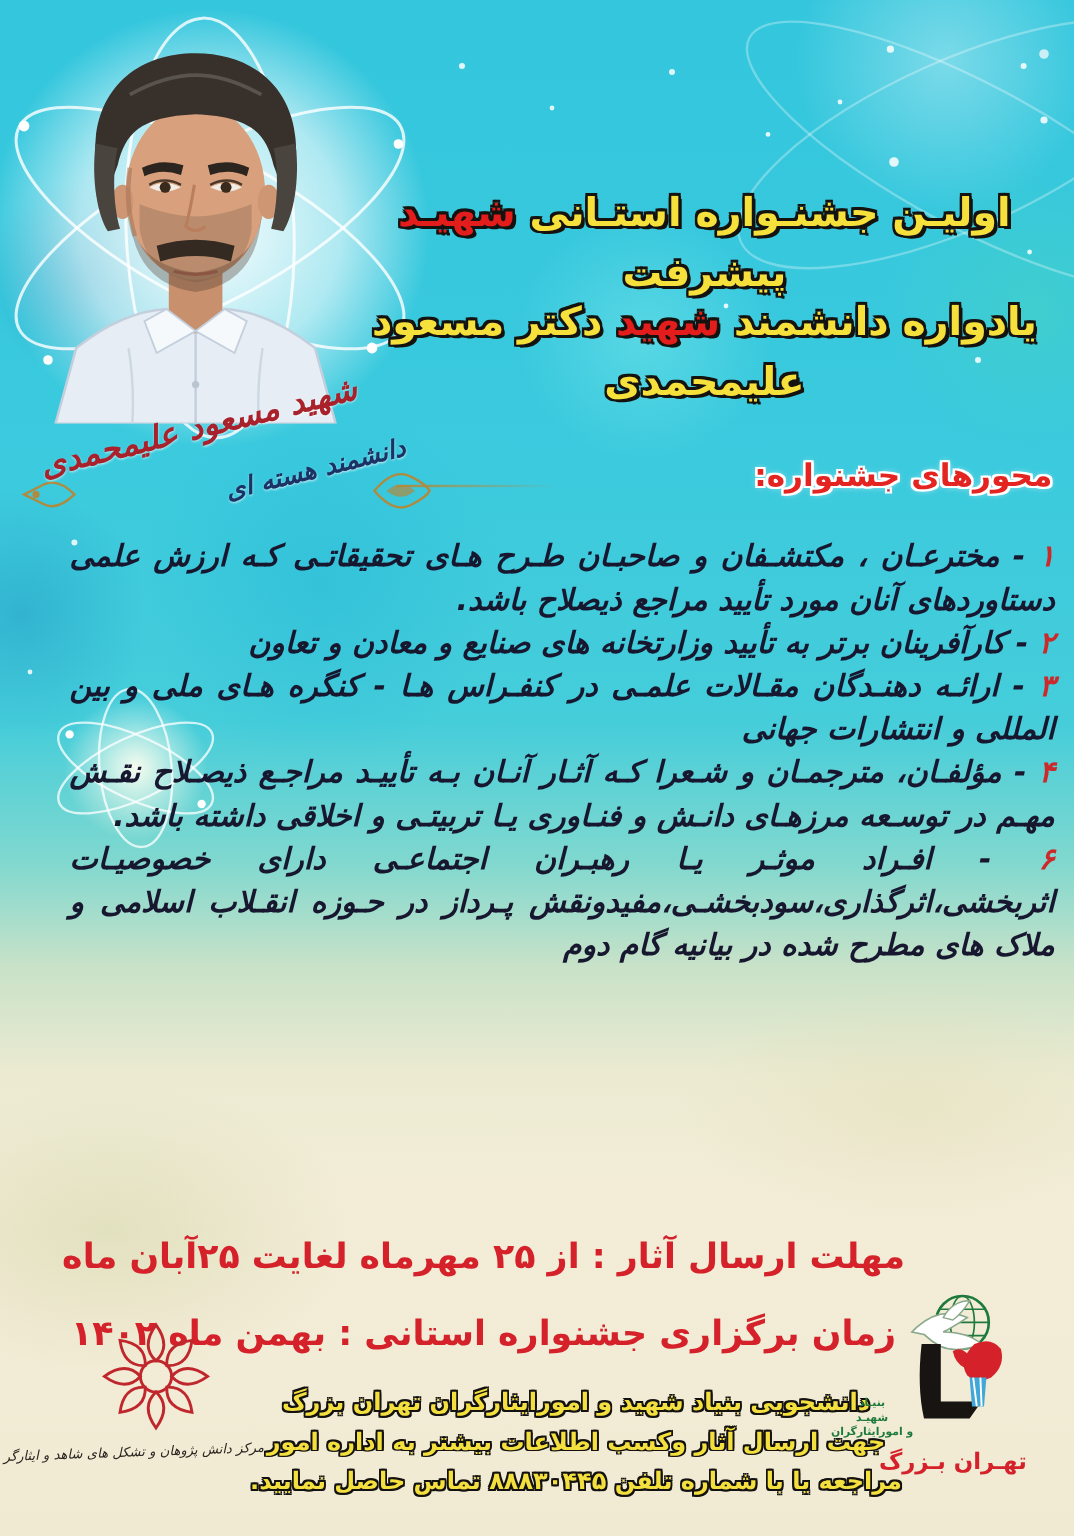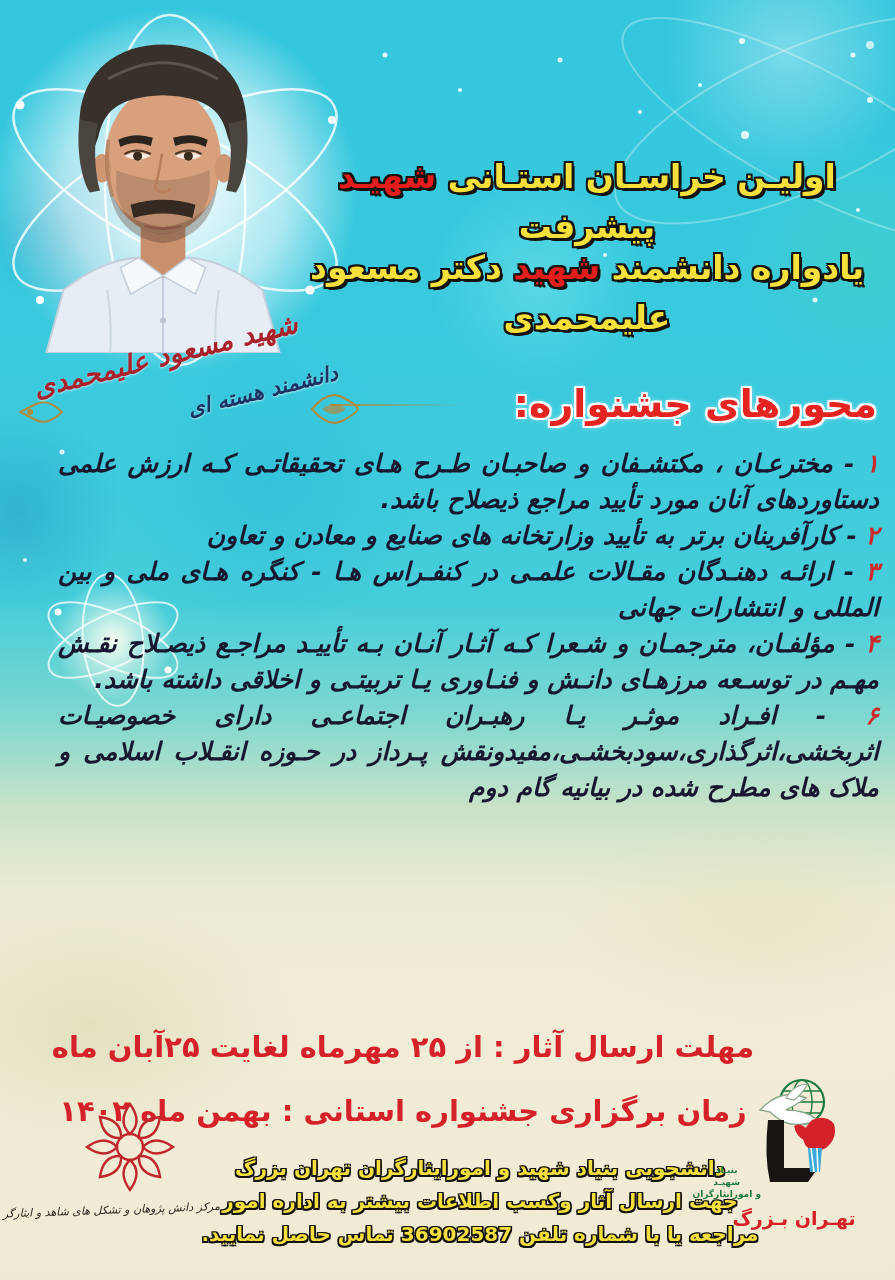--- a/index.html
+++ b/index.html
@@ -49,21 +49,21 @@
     right:8px;width:600px;text-align:center;font-weight:bold;font-size:33px;
     color:#f6e13c;letter-spacing:0;line-height:1.5;
     text-shadow:2px 0 0 #151310,-2px 0 0 #151310,0 2px 0 #151310,0 -2px 0 #151310,
       2px 2px 0 #151310,-2px -2px 0 #151310,2px -2px 0 #151310,-2px 2px 0 #151310,3px 3px 0 #151310;
   }
   .title .hl{color:#e31c1c;}
   .title1{top:152px;}
   .title2{top:243px;}
   
   .heading{
-    right:18px;top:382px;font-size:38px;font-weight:bold;color:#e32420;
+    right:18px;top:382px;font-size:26px;font-weight:bold;color:#e32420;
     text-shadow:2px 0 0 #fff,-2px 0 0 #fff,0 2px 0 #fff,0 -2px 0 #fff,
       2px 2px 0 #fff,-2px -2px 0 #fff,2px -2px 0 #fff,-2px 2px 0 #fff,0 0 6px rgba(255,255,255,.9);
   }
   
   .topics{right:16px;left:58px;top:446px;height:576px;color:#17172f;font-style:italic;}
   .topics p{
     margin:0;font-size:25px;font-weight:bold;line-height:36px;
     text-align:justify;text-justify:inter-word;
   }
   .topics .num{color:#cc2a2a;}
@@ -191,21 +191,21 @@
   <g fill="none" stroke="rgba(255,255,255,0.75)" stroke-width="2">
     <ellipse cx="85" cy="80" rx="70" ry="26" transform="rotate(-25 85 80)"></ellipse>
     <ellipse cx="85" cy="80" rx="70" ry="26" transform="rotate(25 85 80)"></ellipse>
     <ellipse cx="85" cy="80" rx="66" ry="30" transform="rotate(85 85 80)"></ellipse>
   </g>
   <circle cx="30" cy="52" r="3.5" fill="#fff"></circle>
     <circle cx="140" cy="110" r="3.5" fill="#fff"></circle>
 </svg>
 
 <div class="abs title title1">
-  <span>اولیـن خراسـان استـانی</span>
+  <span>اولیـن جشنـواره استـانی</span>
   <span class="hl">شهیـد</span>
   <span>پیشرفت</span>
 </div>
 <div class="abs title title2">
   <span>یادواره دانشمند</span>
   <span class="hl">شهید</span>
   <span>دکتر مسعود علیمحمدی</span>
 </div>
 
 <div class="abs calli">
@@ -251,21 +251,21 @@
     <span>افـراد موثـر یـا رهبـران اجتماعـی دارای خصوصیـات اثربخشی،اثرگذاری،سودبخشـی،مفیدونقش پـرداز در حـوزه انقـلاب اسلامی و ملاک های مطرح شده در بیانیه گام دوم</span>
   </p>
 </div>
 
 <div class="abs deadline dl1">مهلت ارسال آثار : از ۲۵ مهرماه لغایت ۲۵آبان ماه</div>
 <div class="abs deadline dl2">زمان برگزاری جشنواره استانی : بهمن ماه ۱۴۰۲</div>
 
 <div class="abs contact">
   <div>دانشجویی بنیاد شهید و امورایثارگران تهران بزرگ</div>
   <div>جهت ارسال آثار وکسب اطلاعات بیشتر به اداره امور</div>
-  <div>مراجعه یا با شماره تلفن 36902587 تماس حاصل نمایید.</div>
+  <div>مراجعه یا با شماره تلفن ۸۸۸۳۰۴۴۵ تماس حاصل نمایید.</div>
 </div>
 
 <div class="abs logo-left">
   <svg width="100" height="95" viewBox="0 0 100 95">
     <g fill="none" stroke="#c0272d" stroke-width="2.4">
       <circle cx="50" cy="47" r="13"></circle>
       <path d="M50,4 Q63,22 50,34 Q37,22 50,4 Z"></path>
       <path d="M50,90 Q63,72 50,60 Q37,72 50,90 Z"></path>
       <path d="M7,47 Q25,34 37,47 Q25,60 7,47 Z"></path>
       <path d="M93,47 Q75,34 63,47 Q75,60 93,47 Z"></path>

